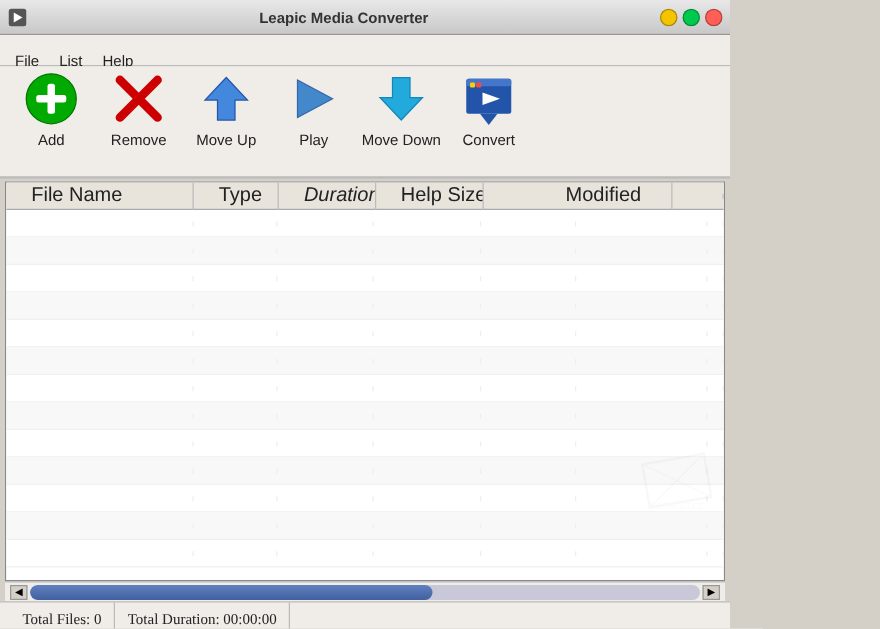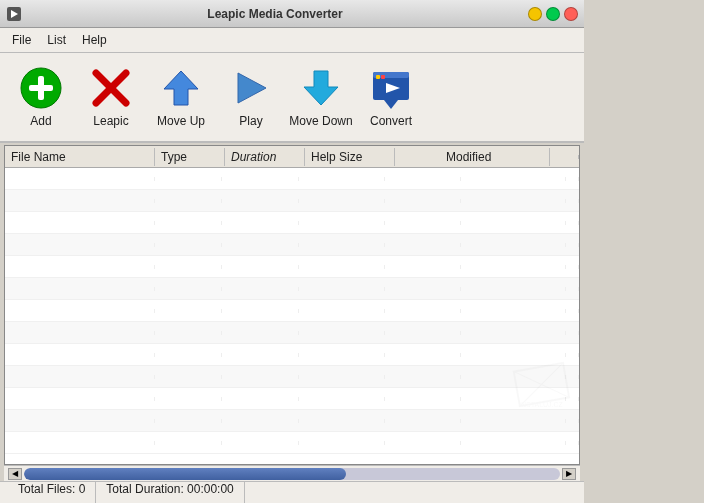--- a/index.html
+++ b/index.html
@@ -42,21 +42,21 @@
     }
     .title-btn.minimize { background: #f5c400; }
     .title-btn.maximize { background: #00ca4e; }
     .title-btn.close { background: #ff5f57; }
 
     
     .menu-bar {
       background: #f0ede8;
       height: 24px;
       display: flex;
-      align-items: center;
+      align-items: flex-start;
       padding: 12px 4px;
       border-bottom: 1px solid #bbb;
     }
     .menu-item {
       padding: 2px 8px;
       font-size: 12px;
       color: #222;
       cursor: pointer;
     }
 
@@ -67,21 +67,21 @@
       display: flex;
       align-items: center;
       padding: 4px 8px;
       border-bottom: 2px solid #bbb;
       gap: 4px;
     }
     .tool-btn {
       display: flex;
       flex-direction: column;
       align-items: center;
-      justify-content: center;
+      justify-content: flex-start;
       width: 66px;
       height: 80px;
       cursor: pointer;
       border: none;
       background: transparent;
       font-size: 12px;
       color: #222;
     }
     .tool-icon {
       width: 44px;
@@ -97,24 +97,24 @@
 
     
     .table-header {
       display: flex;
       background: #e8e4dc;
       border-bottom: 1px solid #aaa;
       height: 22px;
       align-items: center;
     }
     .th {
-      font-size: 12px;
+      font-size: 16px;
       color: #222;
       border-right: 1px solid #bbb;
-      padding: 2px 6px;
+      padding: 2px 20px;
       white-space: nowrap;
       overflow: hidden;
     }
     .th-filename { flex: 3; min-width: 150px; }
     .th-type { width: 70px; }
     .th-duration { width: 80px; font-style: italic; }
     .th-videosize { width: 90px; }
     .th-filesize { width: 80px; }
     .th-modified { width: 110px; margin-left: 45px; }
     .th-extra { flex: 1; }
@@ -159,21 +159,22 @@
       padding: 0 8px;
       gap: 0;
       font-size: 12px;
       color: #222;
     }
     .status-section {
       padding: 0 10px;
       border-right: 1px solid #bbb;
       height: 100%;
       display: flex;
-      align-items: flex-start;
+      align-items: flex-end;
+      font-family: Liberation Serif, serif;
     }
     .status-section:first-child {
       border-left: none;
     }
 
     
     .scroll-area {
       height: 16px;
       background: #f0ede8;
       border-top: 1px solid #bbb;
@@ -269,21 +270,21 @@
       <span>Add</span>
     </button>
 
     <button class="tool-btn">
       <div class="tool-icon">
         <svg width="42" height="42" viewBox="0 0 42 42">
           <line x1="6" y1="6" x2="36" y2="36" stroke="#cc0000" stroke-width="7" stroke-linecap="round"></line>
           <line x1="36" y1="6" x2="6" y2="36" stroke="#cc0000" stroke-width="7" stroke-linecap="round"></line>
         </svg>
       </div>
-      <span>Leapic</span>
+      <span>Remove</span>
     </button>
 
     <button class="tool-btn">
       <div class="tool-icon">
         <svg width="42" height="42" viewBox="0 0 42 42">
           <polygon points="21,4 38,22 28,22 28,38 14,38 14,22 4,22" fill="#4488dd" stroke="#2255aa" stroke-width="1"></polygon>
         </svg>
       </div>
       <span>Move Up</span>
     </button>

